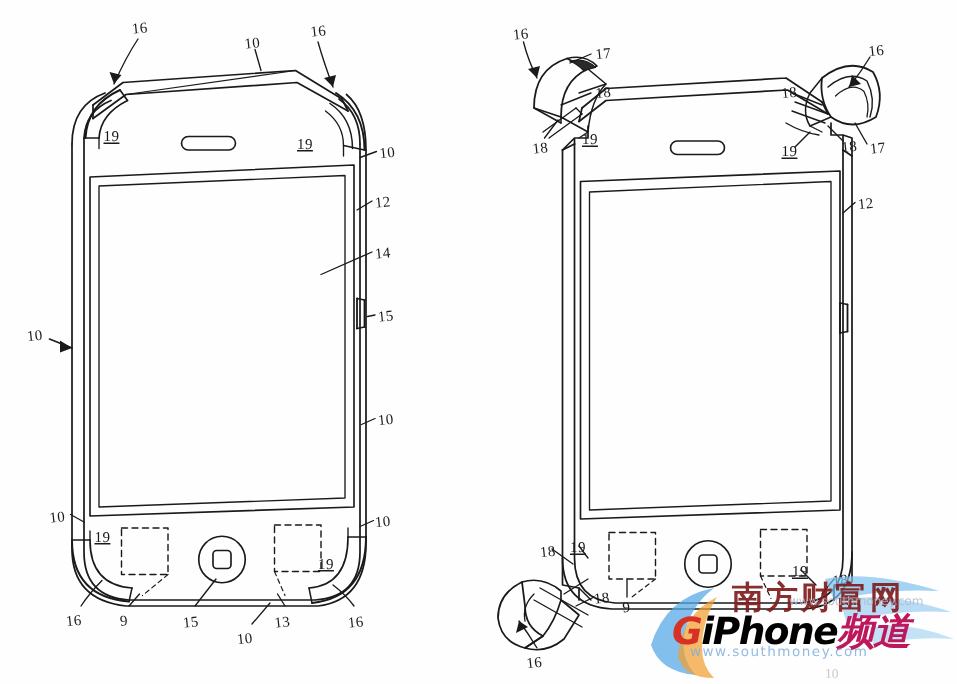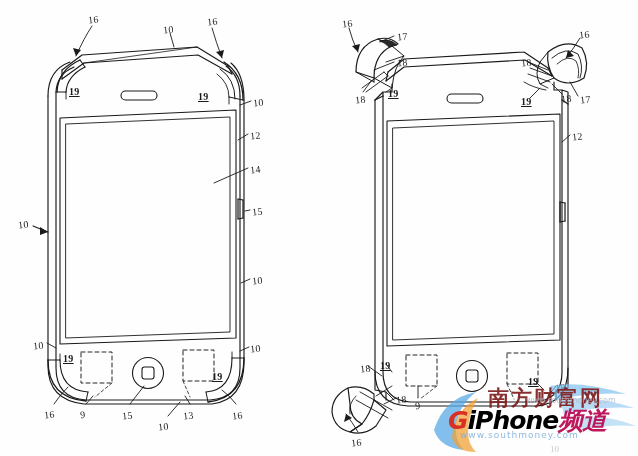--- a/index.html
+++ b/index.html
@@ -4,21 +4,21 @@
 <title>Patent Drawing</title>
 <style>
   html,body{margin:0;padding:0;background:#ffffff;}
   body{width:638px;height:456px;overflow:hidden;
        font-family:"Liberation Serif", serif;}
   #stage{position:relative;width:638px;height:456px;background:#fefefe;}
   svg.layer{position:absolute;top:0;left:0;width:638px;height:456px;}
   .lbl{position:absolute;font-family:"Liberation Serif",serif;
        font-size:10px;color:#1a1a1a;letter-spacing:.3px;
        transform:rotate(-6deg);white-space:nowrap;}
-  .lbl.u{text-decoration:underline;transform:rotate(0deg);font-weight:bold;}
+  .lbl.u{text-decoration:underline;transform:rotate(0deg);}
   
   #wm{position:absolute;left:430px;top:378px;width:208px;height:78px;
       pointer-events:none;}
   #wm .cn{position:absolute;left:58px;top:6px;font-size:21px;
           font-family:"DejaVu Sans",sans-serif;font-weight:700;
           color:#7f1d1d;letter-spacing:2px;opacity:.92;}
   #wm .gi{position:absolute;left:18px;top:26px;font-size:25px;
           font-family:"DejaVu Sans",sans-serif;font-weight:700;
           font-style:italic;letter-spacing:-1px;}
   #wm .gi .g{color:#d93025;}

